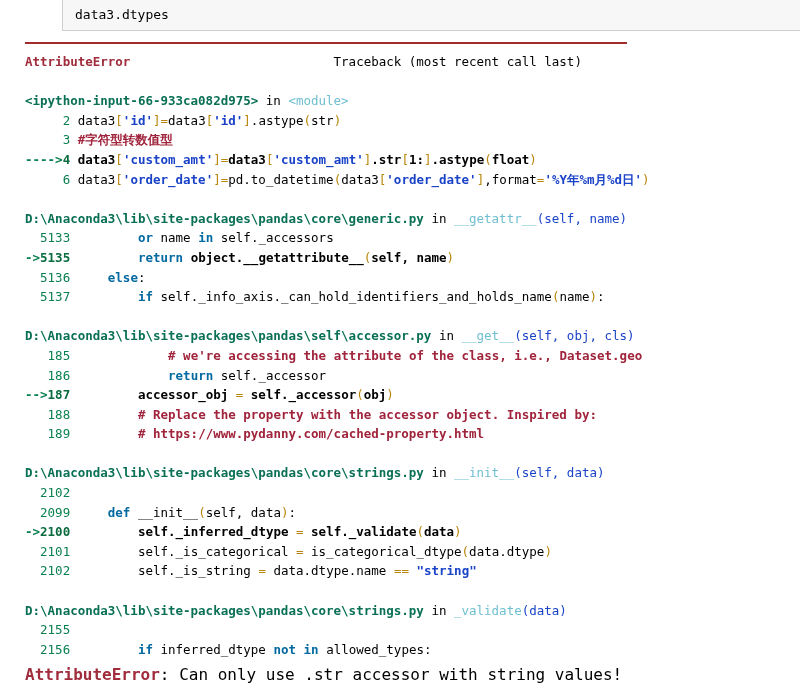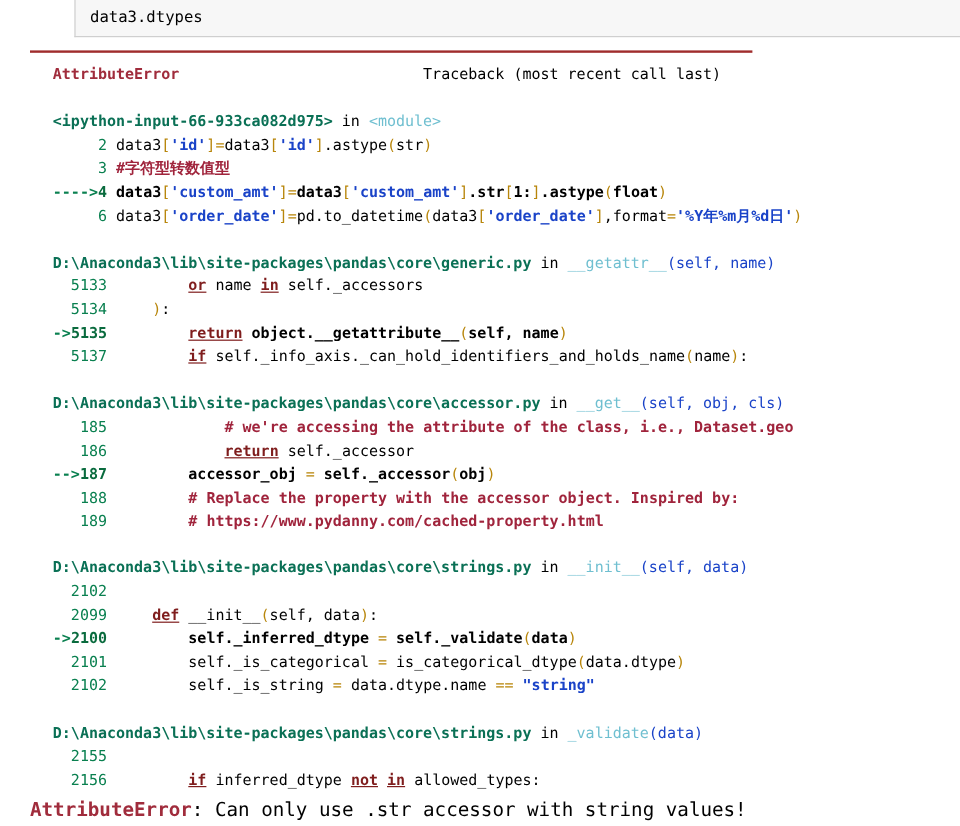--- a/index.html
+++ b/index.html
@@ -55,36 +55,35 @@
     top: 52px;
     width: 800px;
   }
   .tb-line {
     font-family: "DejaVu Sans Mono", "Liberation Mono", monospace;
     font-size: 12.5px;
     line-height: 19.6px;
     white-space: pre;
     color: #000000;
     padding-left: 25px;
-    margin-left: 19px;
   }
   .spacer {
     height: 19.6px;
   }
 
   
   .c-err      { color: #a02c3c; font-weight: bold; }        
   .c-plain    { color: #000000; }
   .c-file     { color: #0a7055; font-weight: bold; }        
   .c-fn       { color: #6fbfd0; }                            
   .c-args     { color: #1a43c8; font-weight: normal; }         
   .c-lineno   { color: #0a8050; }                            
   .c-lineno-b { color: #0a6b3e; font-weight: bold; }         
   .c-arrow    { color: #0a8050; font-weight: bold; }
-  .c-kw       { color: #7f1d1d; font-weight: bold; text-decoration: underline; }         
+  .c-kw       { color: #0369a1; font-weight: bold; }         
   .c-str      { color: #1a43c8; font-weight: bold; }         
   .c-cmt      { color: #a0243c; font-weight: bold; }         
   .c-op       { color: #b8860b; }                            
   .c-bold     { font-weight: bold; }         
 
   .final-msg {
     position: absolute;
     left: 25px;
     top: 665px;
     font-family: "DejaVu Sans Mono", "Liberation Mono", monospace;
@@ -109,25 +108,25 @@
   <div id="frames-root">
       <div class="spacer"></div>
       <div class="tb-line"><span class="c-file">&lt;ipython-input-66-933ca082d975&gt;</span><span class="c-plain"> in </span><span class="c-fn">&lt;module&gt;</span></div>
       <div class="tb-line"><span class="c-lineno">     2</span><span> </span><span><span class="">data3</span><span class="c-op">[</span><span class="c-str">'id'</span><span class="c-op">]</span><span class="c-op">=</span><span class="">data3</span><span class="c-op">[</span><span class="c-str">'id'</span><span class="c-op">]</span><span class="">.</span><span class="">astype</span><span class="c-op">(</span><span class="">str</span><span class="c-op">)</span></span></div>
       <div class="tb-line"><span class="c-lineno">     3</span><span> </span><span><span class="c-cmt">#字符型转数值型</span></span></div>
       <div class="tb-line"><span class="c-arrow">----&gt;</span><span></span><span class="c-lineno-b">4</span><span> </span><span><span class="c-bold">data3</span><span class="c-op">[</span><span class="c-str">'custom_amt'</span><span class="c-op">]</span><span class="c-op">=</span><span class="c-bold">data3</span><span class="c-op">[</span><span class="c-str">'custom_amt'</span><span class="c-op">]</span><span class="c-bold">.</span><span class="c-bold">str</span><span class="c-op">[</span><span class="c-bold">1</span><span class="c-bold">:</span><span class="c-op">]</span><span class="c-bold">.</span><span class="c-bold">astype</span><span class="c-op">(</span><span class="c-bold">float</span><span class="c-op">)</span></span></div>
       <div class="tb-line"><span class="c-lineno">     6</span><span> </span><span><span class="">data3</span><span class="c-op">[</span><span class="c-str">'order_date'</span><span class="c-op">]</span><span class="c-op">=</span><span class="">pd</span><span class="">.</span><span class="">to_datetime</span><span class="c-op">(</span><span class="">data3</span><span class="c-op">[</span><span class="c-str">'order_date'</span><span class="c-op">]</span><span class="">,</span><span class="">format</span><span class="c-op">=</span><span class="c-str">'%Y年%m月%d日'</span><span class="c-op">)</span></span></div>
       <div class="spacer"></div>
       <div class="tb-line"><span class="c-file">D:\Anaconda3\lib\site-packages\pandas\core\generic.py</span><span class="c-plain"> in </span><span class="c-fn">__getattr__</span><span class="c-args">(self, name)</span></div>
       <div class="tb-line"><span class="c-lineno">  5133</span><span> </span><span><span class=""> </span><span class=""> </span><span class=""> </span><span class=""> </span><span class=""> </span><span class=""> </span><span class=""> </span><span class=""> </span><span class="c-kw">or</span><span class=""> </span><span class="">name</span><span class=""> </span><span class="c-kw">in</span><span class=""> </span><span class="">self</span><span class="">.</span><span class="">_accessors</span></span></div>
-      <div class="tb-line"><span class="c-lineno">  5134</span><span> </span><span><span class=""> </span><span class=""> </span><span class=""> </span><span class=""> </span><span class="c-op">)</span><span class="">:</span></span></div>
       <div class="tb-line"><span class="c-arrow">-&gt;</span><span></span><span class="c-lineno-b">5135</span><span> </span><span><span class="c-bold"> </span><span class="c-bold"> </span><span class="c-bold"> </span><span class="c-bold"> </span><span class="c-bold"> </span><span class="c-bold"> </span><span class="c-bold"> </span><span class="c-bold"> </span><span class="c-kw c-bold">return</span><span class="c-bold"> </span><span class="c-bold">object</span><span class="c-bold">.</span><span class="c-bold">__getattribute__</span><span class="c-op">(</span><span class="c-bold">self</span><span class="c-bold">,</span><span class="c-bold"> </span><span class="c-bold">name</span><span class="c-op">)</span></span></div>
+      <div class="tb-line"><span class="c-lineno">  5136</span><span> </span><span><span class=""> </span><span class=""> </span><span class=""> </span><span class=""> </span><span class="c-kw">else</span><span class="">:</span></span></div>
       <div class="tb-line"><span class="c-lineno">  5137</span><span> </span><span><span class=""> </span><span class=""> </span><span class=""> </span><span class=""> </span><span class=""> </span><span class=""> </span><span class=""> </span><span class=""> </span><span class="c-kw">if</span><span class=""> </span><span class="">self</span><span class="">.</span><span class="">_info_axis</span><span class="">.</span><span class="">_can_hold_identifiers_and_holds_name</span><span class="c-op">(</span><span class="">name</span><span class="c-op">)</span><span class="">:</span></span></div>
       <div class="spacer"></div>
-      <div class="tb-line"><span class="c-file">D:\Anaconda3\lib\site-packages\pandas\core\accessor.py</span><span class="c-plain"> in </span><span class="c-fn">__get__</span><span class="c-args">(self, obj, cls)</span></div>
+      <div class="tb-line"><span class="c-file">D:\Anaconda3\lib\site-packages\pandas\self\accessor.py</span><span class="c-plain"> in </span><span class="c-fn">__get__</span><span class="c-args">(self, obj, cls)</span></div>
       <div class="tb-line"><span class="c-lineno">   185</span><span> </span><span><span class=""> </span><span class=""> </span><span class=""> </span><span class=""> </span><span class=""> </span><span class=""> </span><span class=""> </span><span class=""> </span><span class=""> </span><span class=""> </span><span class=""> </span><span class=""> </span><span class="c-cmt"># we're accessing the attribute of the class, i.e., Dataset.geo</span></span></div>
       <div class="tb-line"><span class="c-lineno">   186</span><span> </span><span><span class=""> </span><span class=""> </span><span class=""> </span><span class=""> </span><span class=""> </span><span class=""> </span><span class=""> </span><span class=""> </span><span class=""> </span><span class=""> </span><span class=""> </span><span class=""> </span><span class="c-kw">return</span><span class=""> </span><span class="">self</span><span class="">.</span><span class="">_accessor</span></span></div>
       <div class="tb-line"><span class="c-arrow">--&gt;</span><span></span><span class="c-lineno-b">187</span><span> </span><span><span class="c-bold"> </span><span class="c-bold"> </span><span class="c-bold"> </span><span class="c-bold"> </span><span class="c-bold"> </span><span class="c-bold"> </span><span class="c-bold"> </span><span class="c-bold"> </span><span class="c-bold">accessor_obj</span><span class="c-bold"> </span><span class="c-op">=</span><span class="c-bold"> </span><span class="c-bold">self</span><span class="c-bold">.</span><span class="c-bold">_accessor</span><span class="c-op">(</span><span class="c-bold">obj</span><span class="c-op">)</span></span></div>
       <div class="tb-line"><span class="c-lineno">   188</span><span> </span><span><span class=""> </span><span class=""> </span><span class=""> </span><span class=""> </span><span class=""> </span><span class=""> </span><span class=""> </span><span class=""> </span><span class="c-cmt"># Replace the property with the accessor object. Inspired by:</span></span></div>
       <div class="tb-line"><span class="c-lineno">   189</span><span> </span><span><span class=""> </span><span class=""> </span><span class=""> </span><span class=""> </span><span class=""> </span><span class=""> </span><span class=""> </span><span class=""> </span><span class="c-cmt"># https://www.pydanny.com/cached-property.html</span></span></div>
       <div class="spacer"></div>
       <div class="tb-line"><span class="c-file">D:\Anaconda3\lib\site-packages\pandas\core\strings.py</span><span class="c-plain"> in </span><span class="c-fn">__init__</span><span class="c-args">(self, data)</span></div>
       <div class="tb-line"><span class="c-lineno">  2102</span><span> </span><span></span></div>
       <div class="tb-line"><span class="c-lineno">  2099</span><span> </span><span><span class=""> </span><span class=""> </span><span class=""> </span><span class=""> </span><span class="c-kw">def</span><span class=""> </span><span class="">__init__</span><span class="c-op">(</span><span class="">self</span><span class="">,</span><span class=""> </span><span class="">data</span><span class="c-op">)</span><span class="">:</span></span></div>
       <div class="tb-line"><span class="c-arrow">-&gt;</span><span></span><span class="c-lineno-b">2100</span><span> </span><span><span class="c-bold"> </span><span class="c-bold"> </span><span class="c-bold"> </span><span class="c-bold"> </span><span class="c-bold"> </span><span class="c-bold"> </span><span class="c-bold"> </span><span class="c-bold"> </span><span class="c-bold">self</span><span class="c-bold">.</span><span class="c-bold">_inferred_dtype</span><span class="c-bold"> </span><span class="c-op">=</span><span class="c-bold"> </span><span class="c-bold">self</span><span class="c-bold">.</span><span class="c-bold">_validate</span><span class="c-op">(</span><span class="c-bold">data</span><span class="c-op">)</span></span></div>

